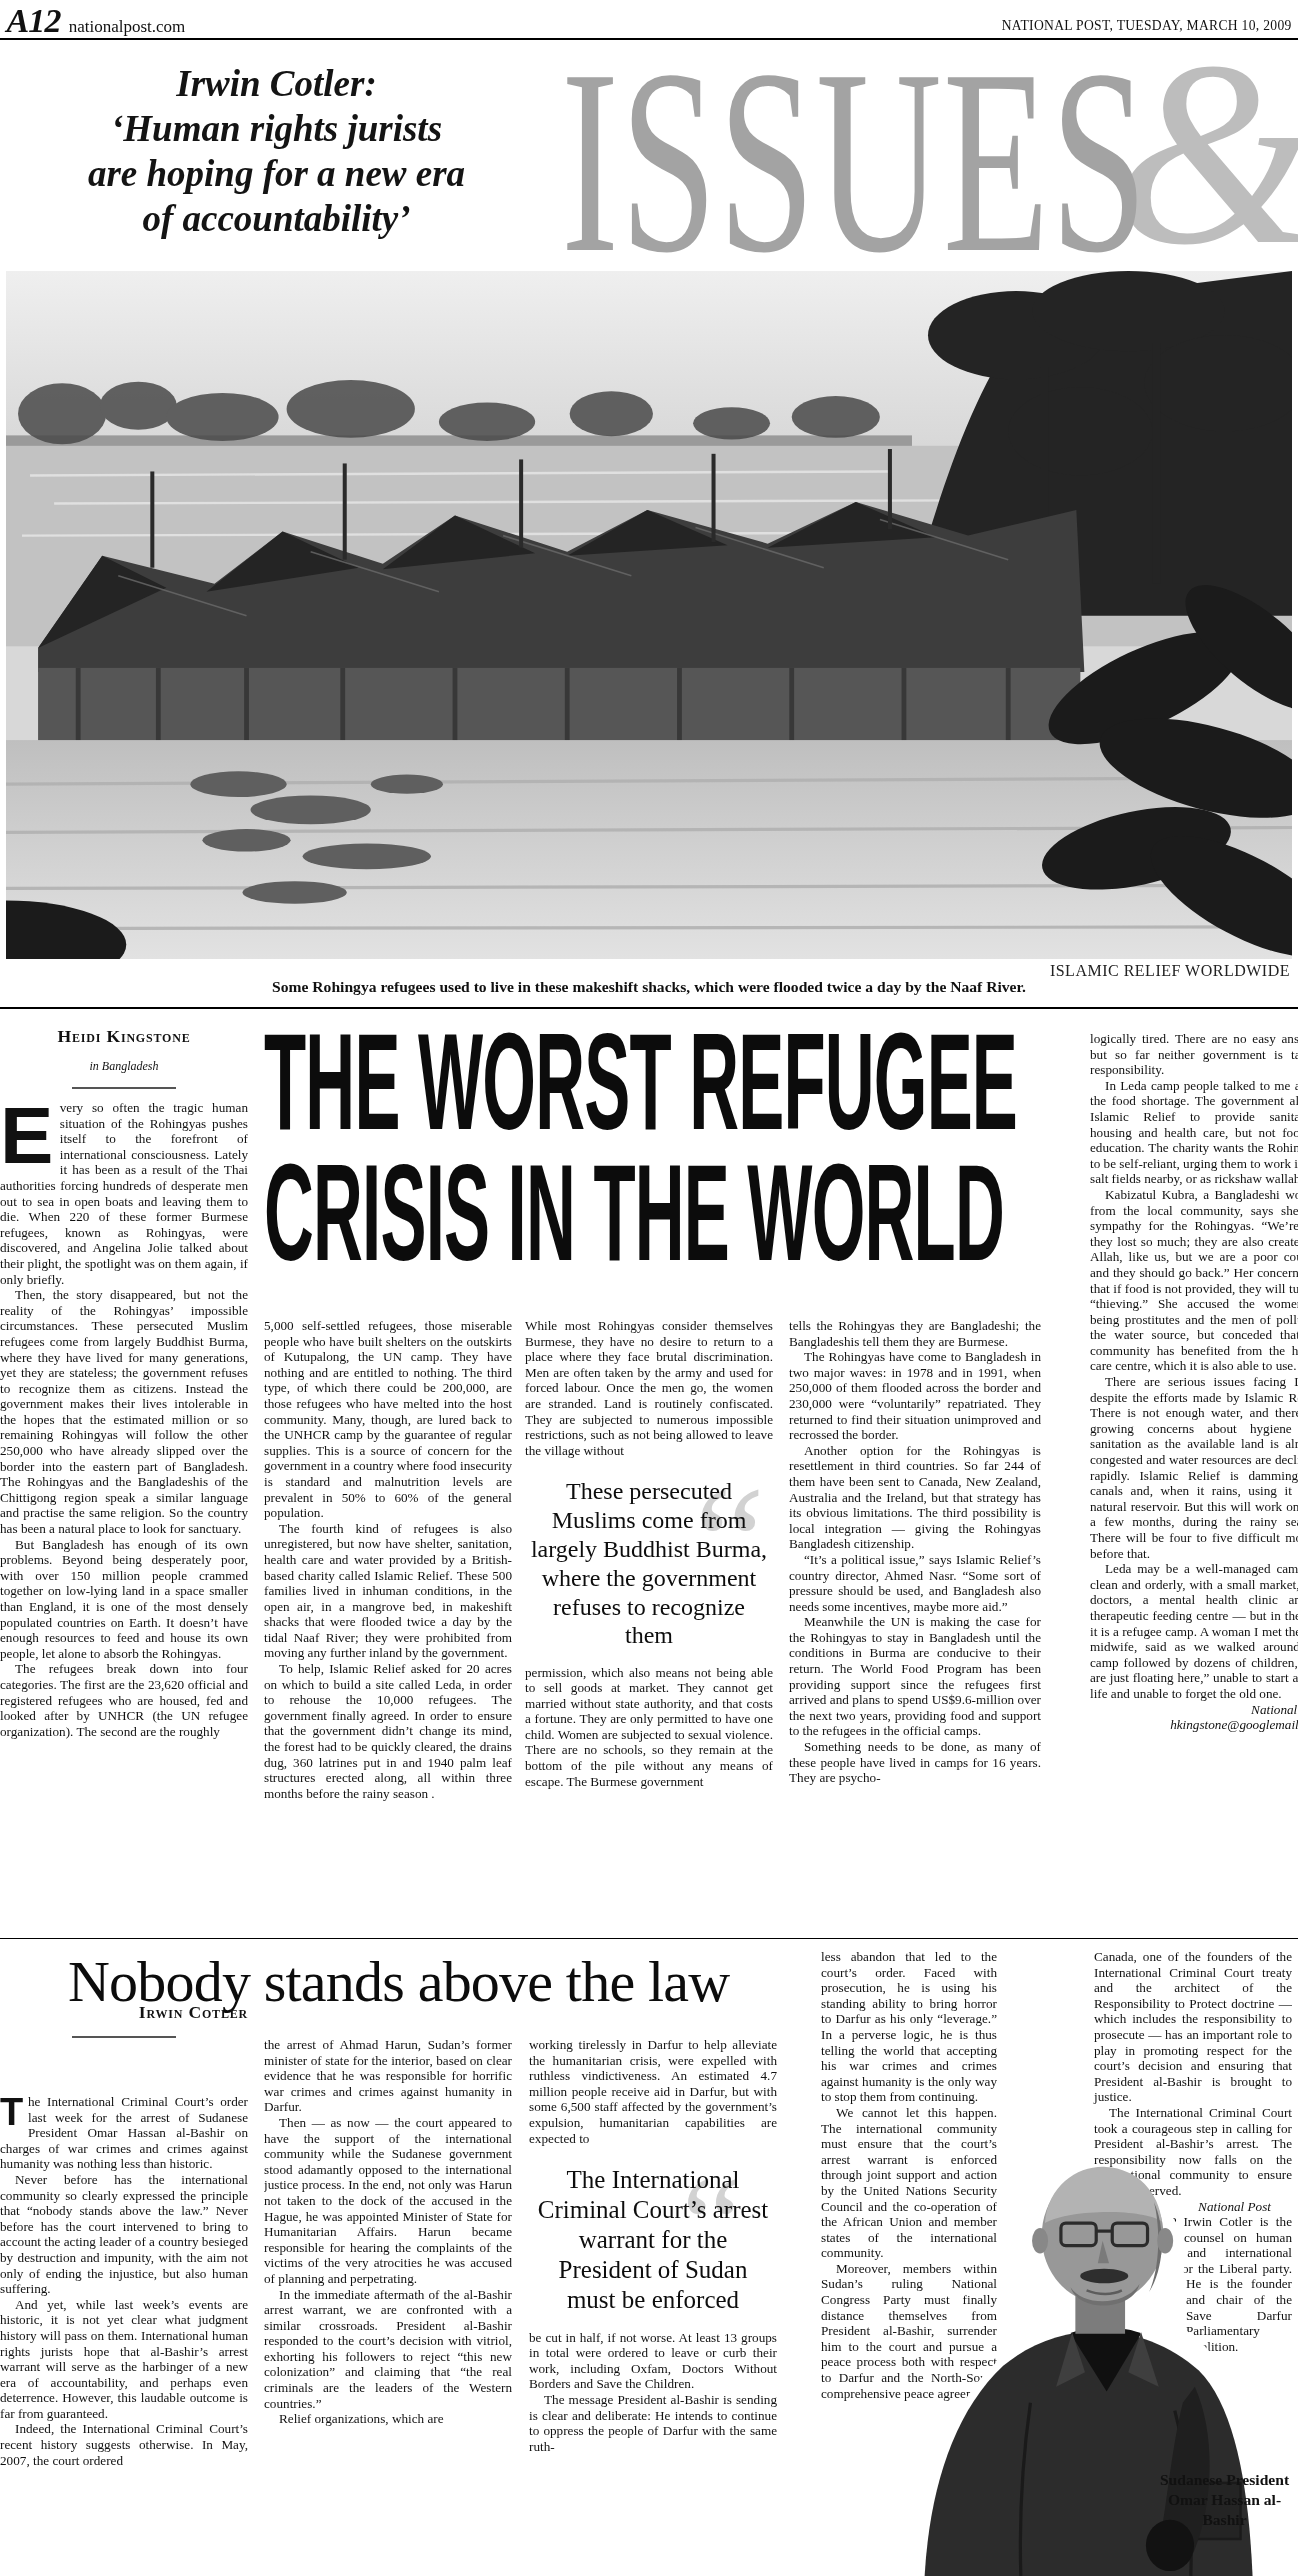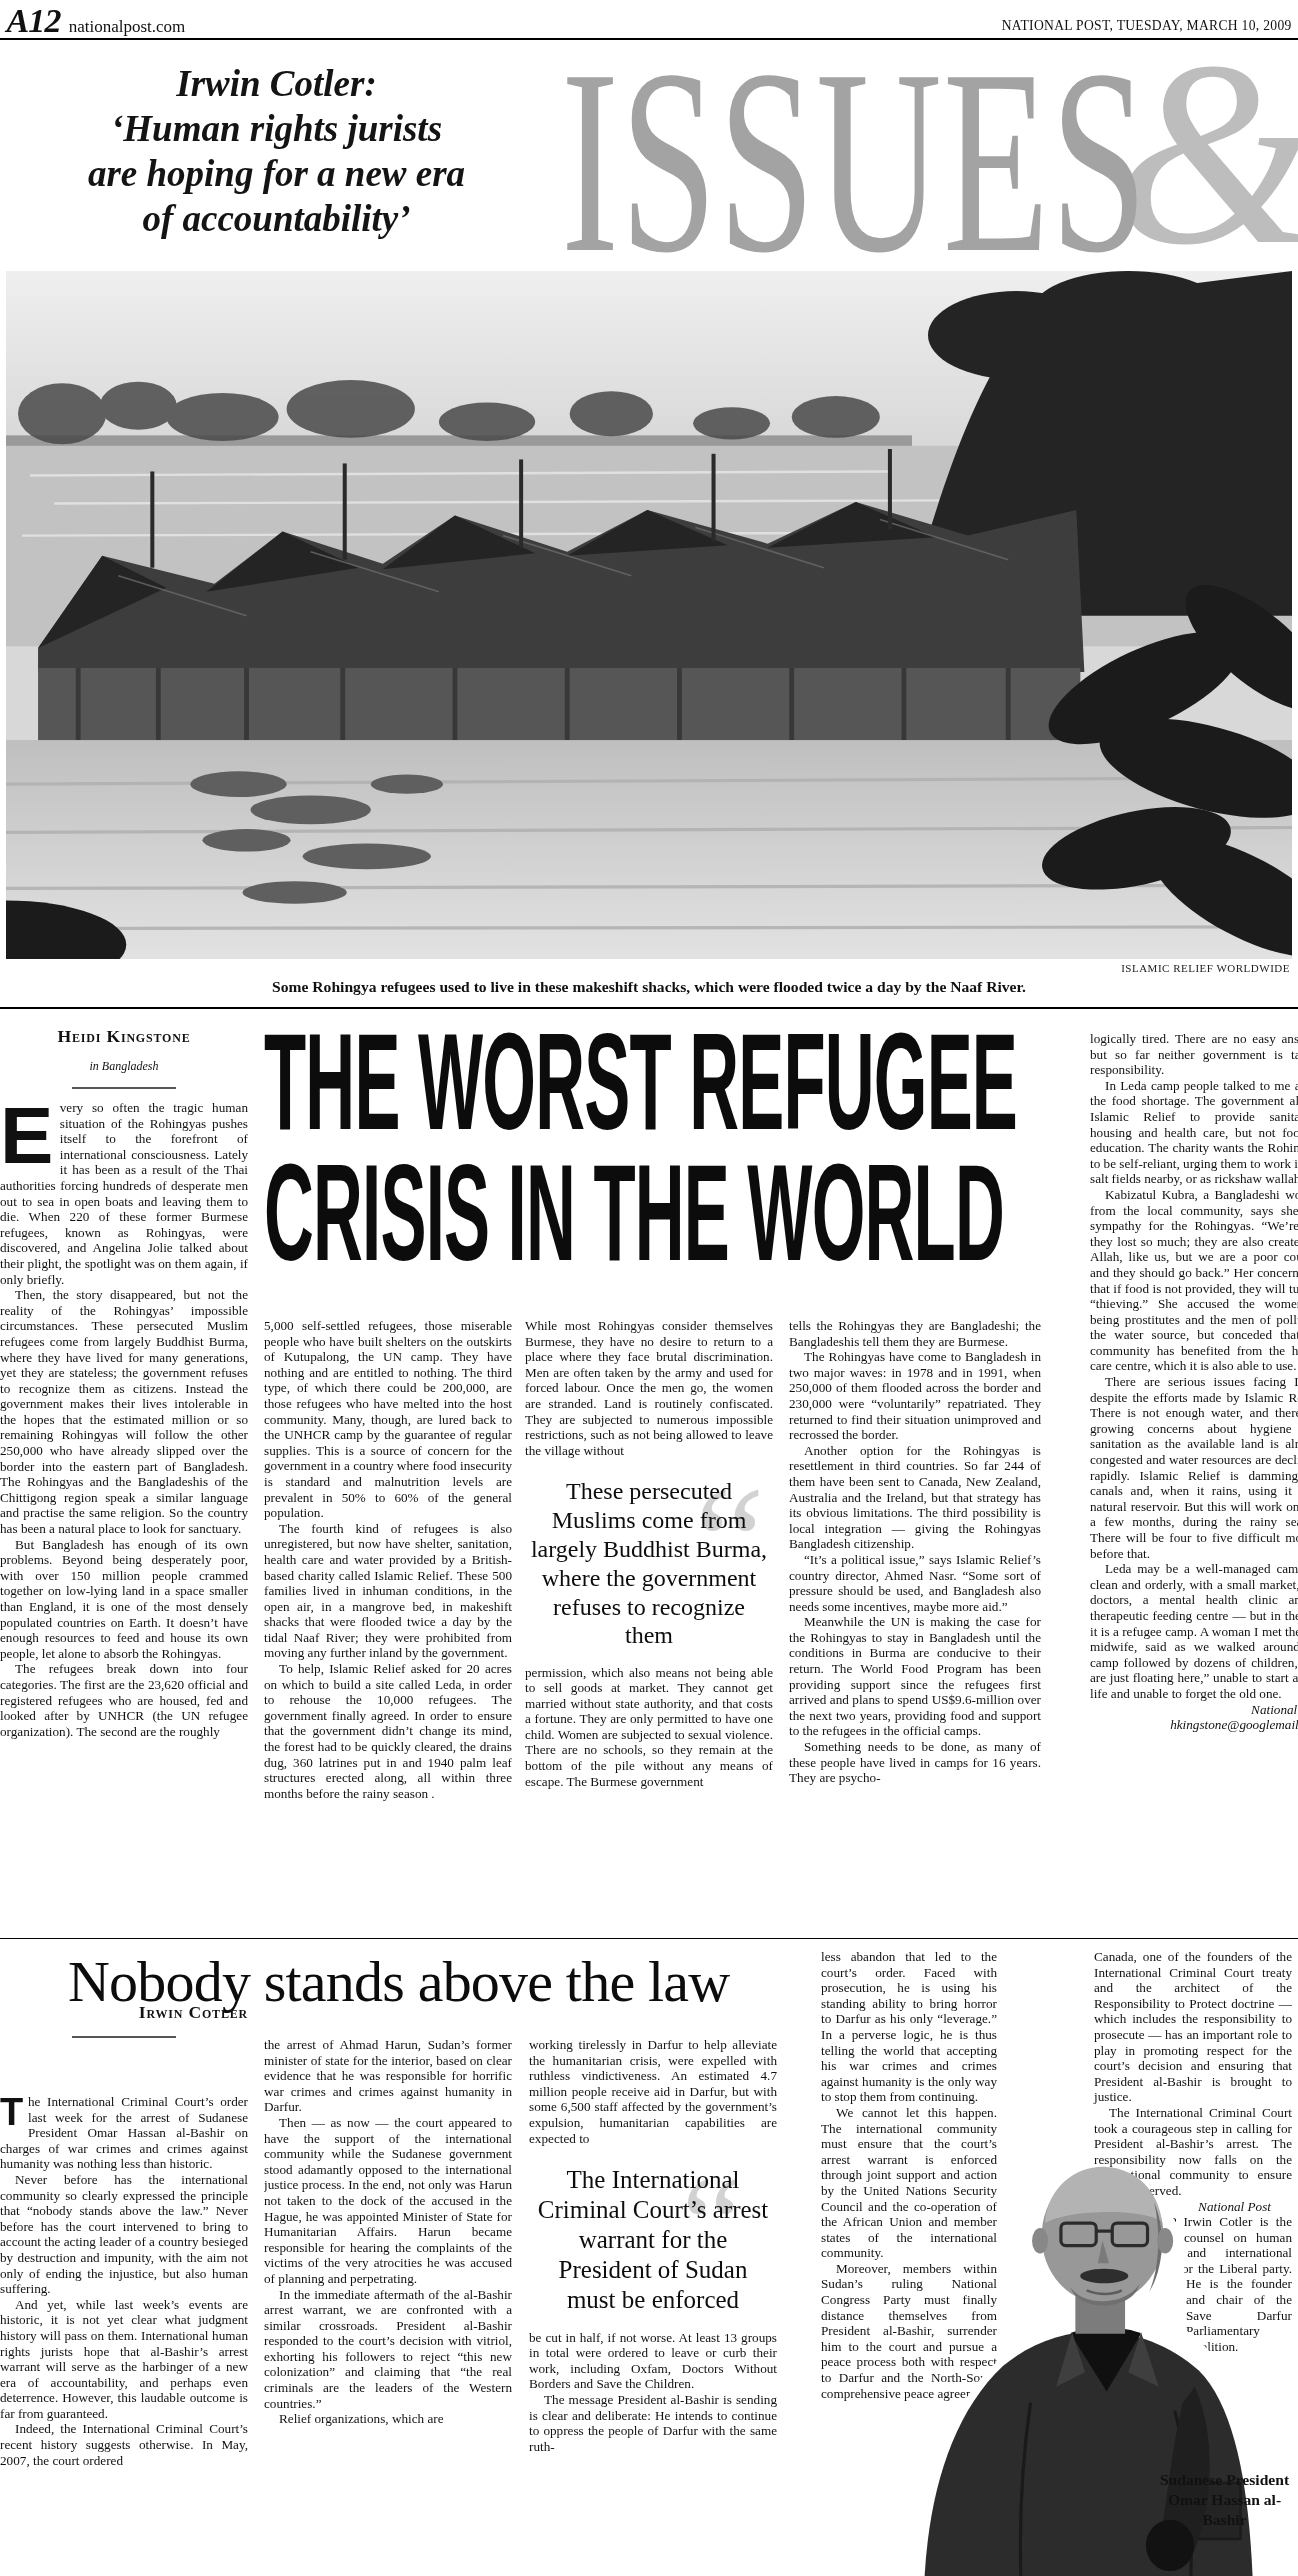--- a/index.html
+++ b/index.html
@@ -19,21 +19,21 @@
   .mast-title{position:absolute;left:561px;top:29px;width:737px;height:240px;}
   .mast-amp{position:absolute;left:553px;top:-8px;font-size:264px;line-height:1;
             font-style:italic;color:#bdbdbd;font-family:"Liberation Serif",serif;}
   .mast-issues{position:absolute;left:0;top:0;font-family:"Liberation Serif",serif;
                font-size:264px;line-height:1;color:#a3a3a3;letter-spacing:1.6px;
                transform:scaleX(0.66);transform-origin:top left;white-space:nowrap;}
 
   
   .photo1{position:absolute;left:6.4px;top:271px;width:1286px;height:688px;overflow:hidden;background:#d8d8d8;}
   .photo1 svg{display:block;width:100%;height:100%;}
-  .credit1{position:absolute;right:8px;top:962px;font-size:11px;letter-spacing:0.5px;color:#222;}
+  .credit1{position:absolute;right:8px;top:962px;font-size:16px;letter-spacing:0.5px;color:#222;}
   .caption1{position:absolute;left:0;top:978px;width:1298px;text-align:center;
             font-weight:bold;font-size:15.6px;}
   .rule-mid{position:absolute;left:0;top:1007px;width:1298px;height:1.6px;background:#000;}
   .rule-a2{position:absolute;left:0;top:1938px;width:1298px;height:0.8px;background:#000;}
 
   
   .col{position:absolute;width:248px;font-size:13.2px;line-height:15.6px;
        text-align:justify;overflow:hidden;}
   .col p{margin:0;}
   .col p.i{text-indent:15px;}

